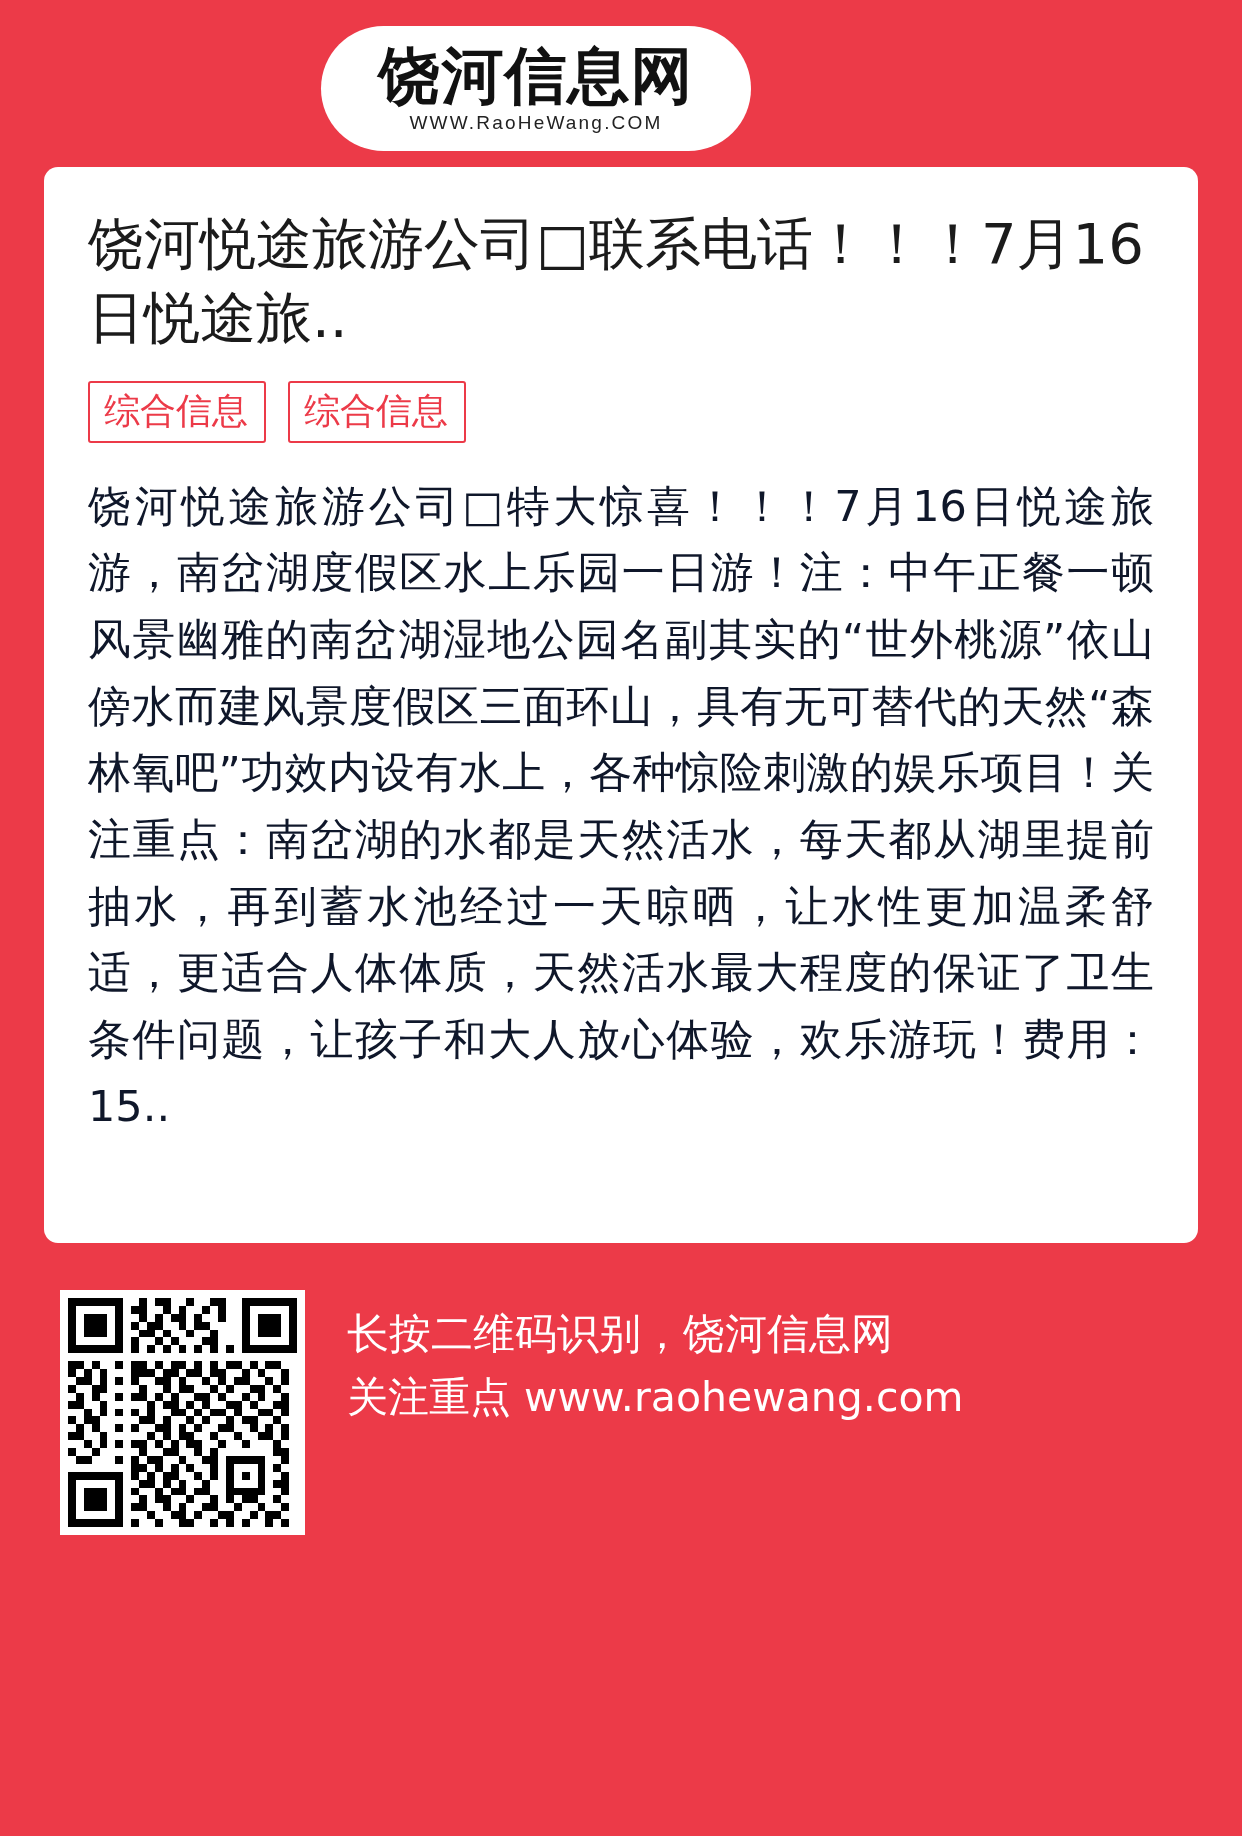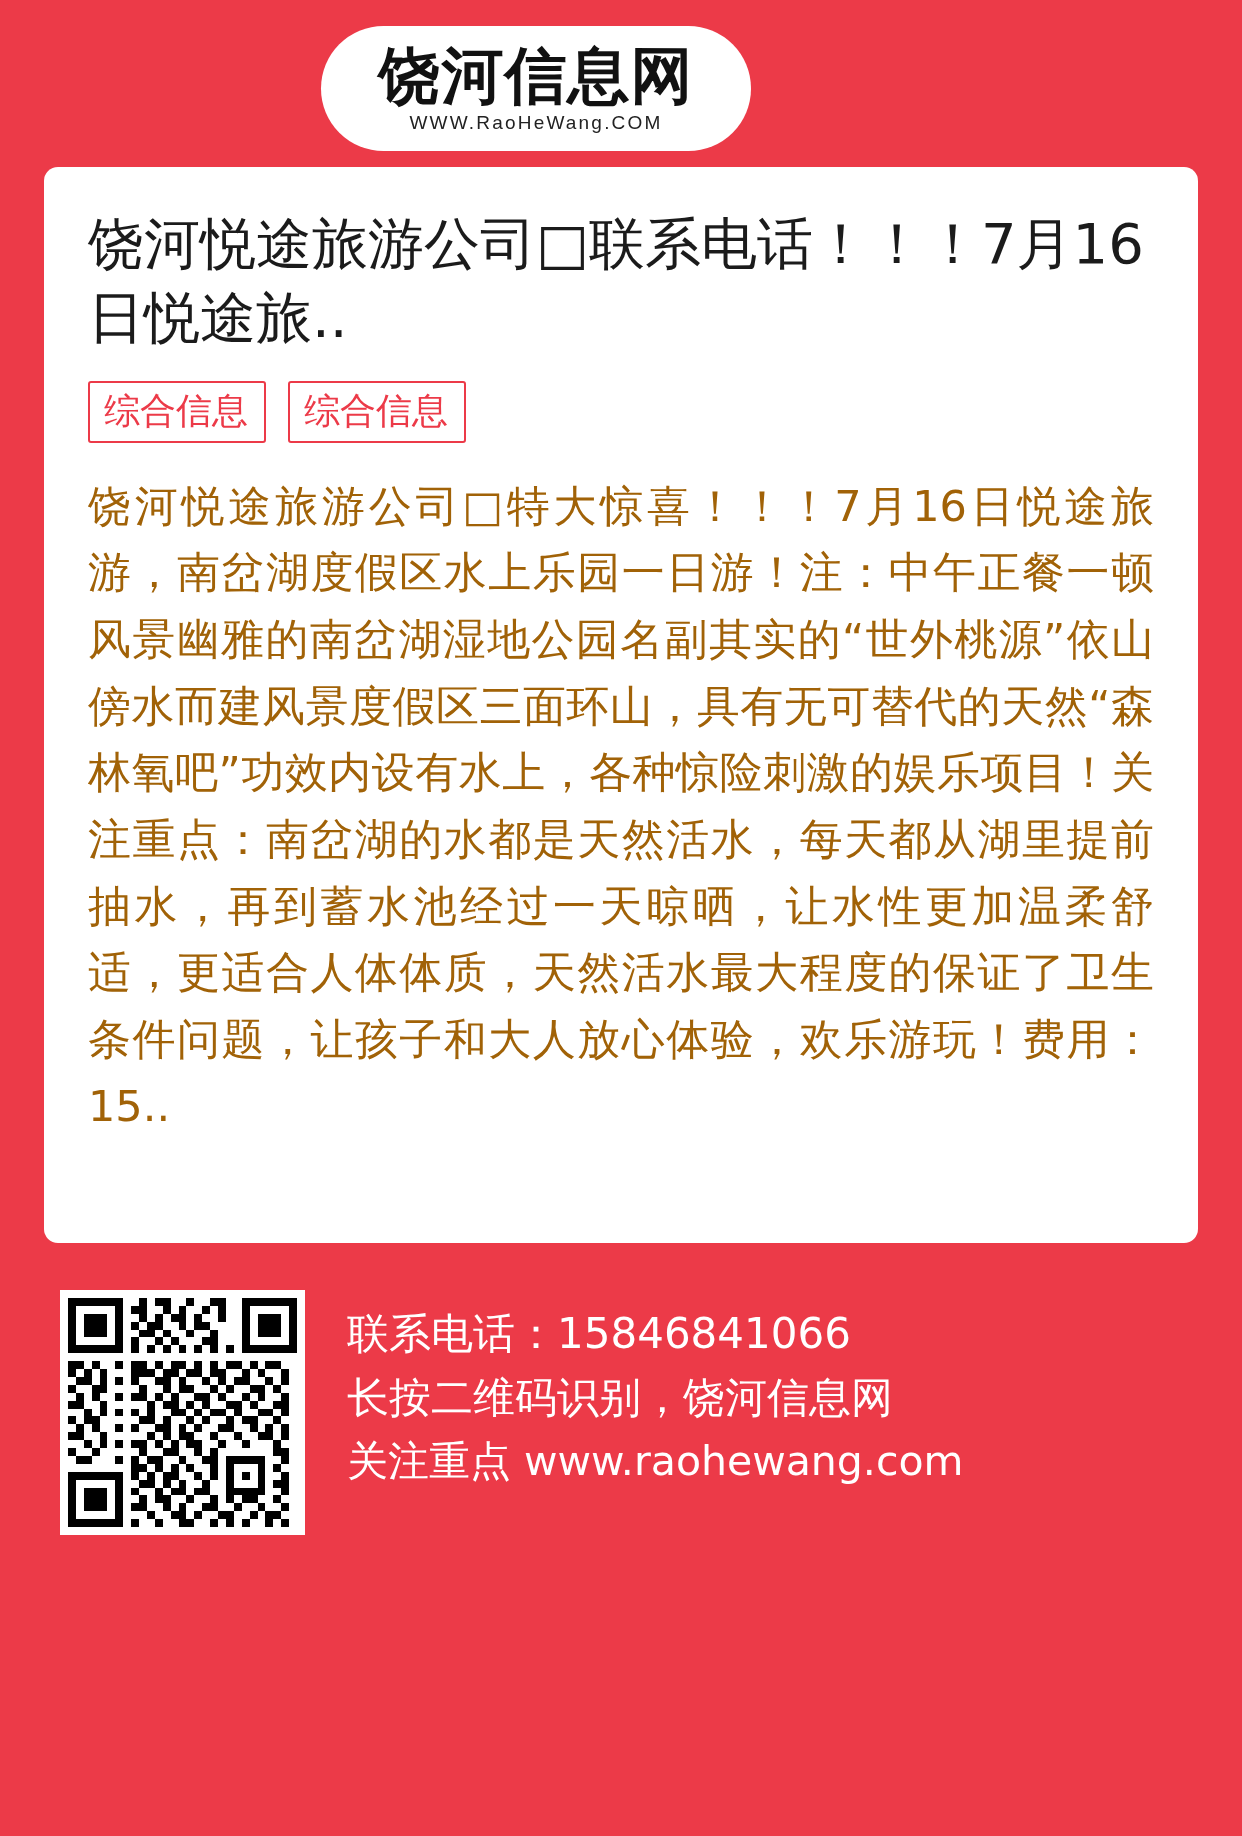--- a/index.html
+++ b/index.html
@@ -88,21 +88,21 @@
     line-height: 1;
     padding: 10px 16px 12px 14px;
     border-radius: 3px;
     font-family: "DejaVu Sans", "Liberation Sans", sans-serif;
     white-space: nowrap;
   }
 
   .card-body {
     font-size: 43px;
     line-height: 1.55;
-    color: #a16207;
+    color: #0f172a;
     text-align: justify;
     font-family: "DejaVu Sans", "Liberation Sans", sans-serif;
     letter-spacing: 0px;
     margin: 0;
   }
 
   
   .footer {
     position: absolute;
     left: 0;
@@ -401,19 +401,18 @@
             <rect x="18" y="28" width="1" height="1"></rect>
           <rect x="20" y="28" width="1" height="1"></rect>
             <rect x="22" y="28" width="1" height="1"></rect>
           <rect x="25" y="28" width="1" height="1"></rect>
             <rect x="27" y="28" width="1" height="1"></rect>
         </g>
       </svg>
     </div>
 
     <div class="footer-text">
-      <div class="footer-line">联系电话：15846841066</div>
       <div class="footer-line">长按二维码识别，饶河信息网</div>
       <div class="footer-line small">关注重点 www.raohewang.com</div>
     </div>
 
   </div>
 </div>
 
 </body></html>

